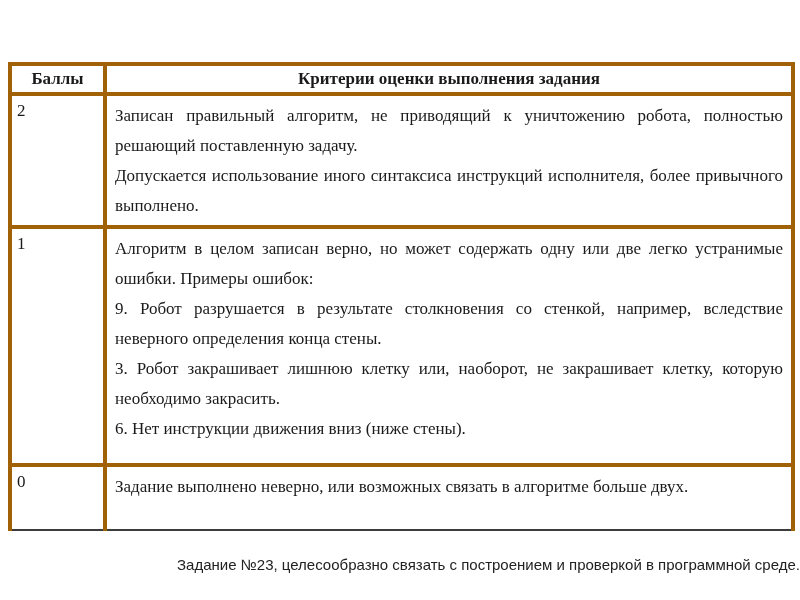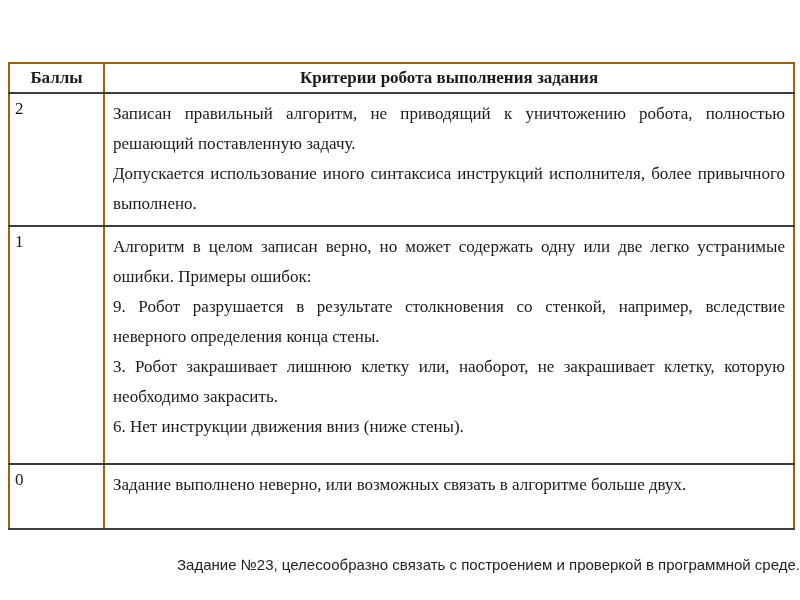--- a/index.html
+++ b/index.html
@@ -22,21 +22,21 @@
     left: 8px;
     top: 62px;
     width: 787px;
     border-collapse: collapse;
     table-layout: fixed;
     border: 2px solid #3c3c3c;
   }
   table.criteria col.score-col { width: 95px; }
   table.criteria th,
   table.criteria td {
-    border: 2px solid #a16207;
+    border: 4px solid #a16207;
     vertical-align: top;
     font-size: 17px;
   }
   table.criteria thead th {
     border-bottom: 2px solid #3c3c3c;
     height: 30px;
     font-weight: bold;
     text-align: center;
     vertical-align: middle;
     padding: 2px 4px;
@@ -74,21 +74,21 @@
 <div class="page">
 
   <table class="criteria">
     <colgroup>
       <col class="score-col">
       <col>
     </colgroup>
     <thead>
       <tr>
         <th>Баллы</th>
-        <th>Критерии робота выполнения задания</th>
+        <th>Критерии оценки выполнения задания</th>
       </tr>
     </thead>
     <tbody>
       <tr class="row-score-2">
         <td class="score-cell">2</td>
         <td class="criteria-cell">
           <p>Записан правильный алгоритм, не приводящий к уничтожению робота, полностью решающий поставленную задачу.</p>
           <p>Допускается использование иного синтаксиса инструкций исполнителя, более привычного выполнено.</p>
         </td>
       </tr>

